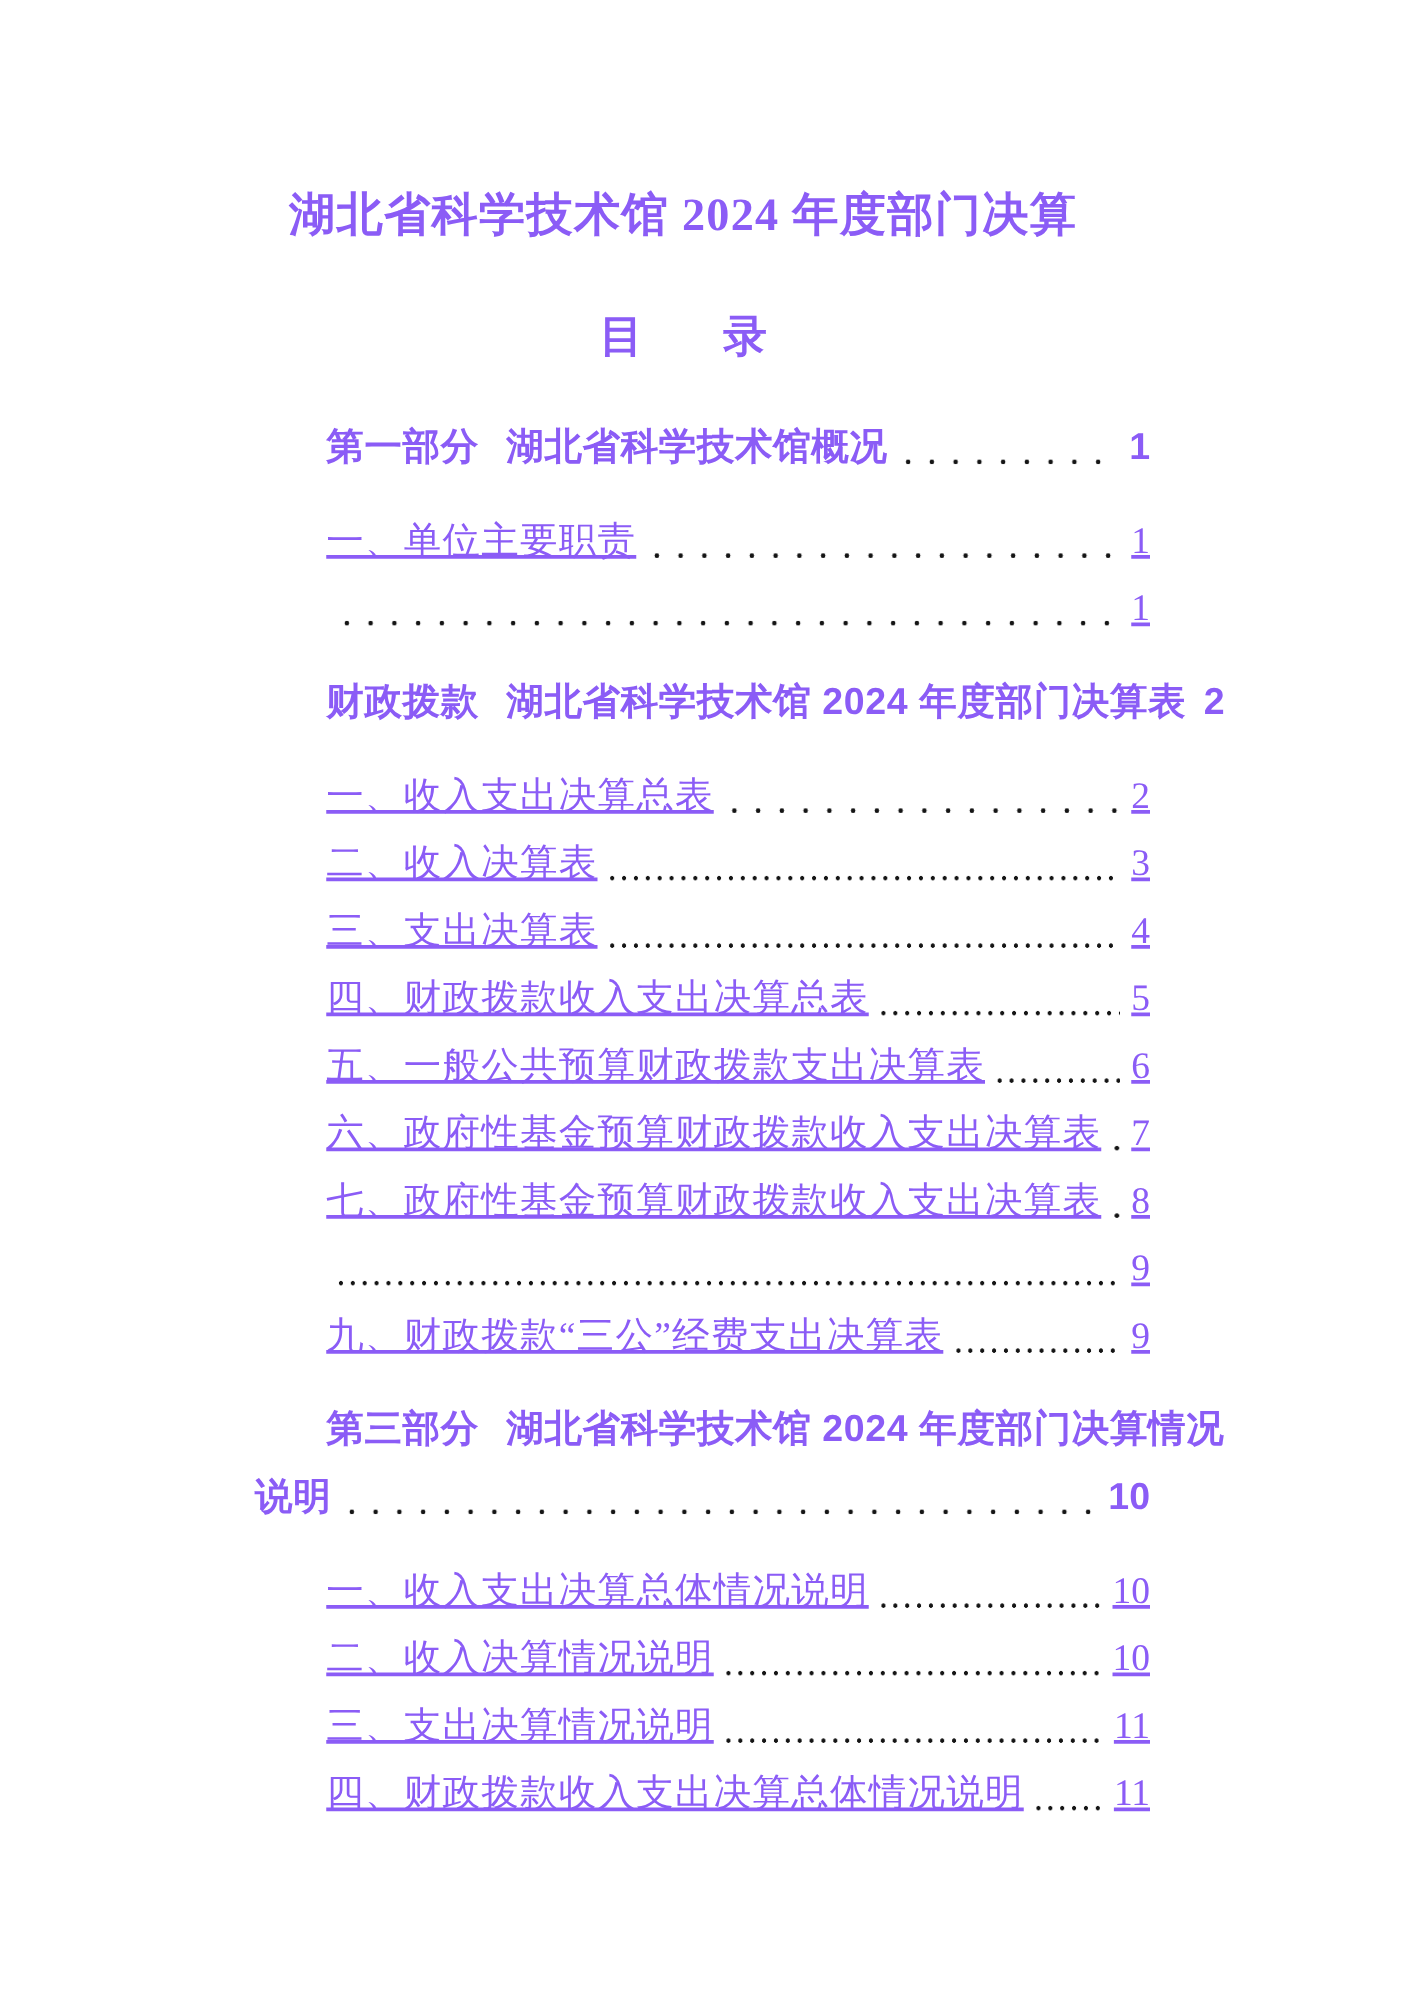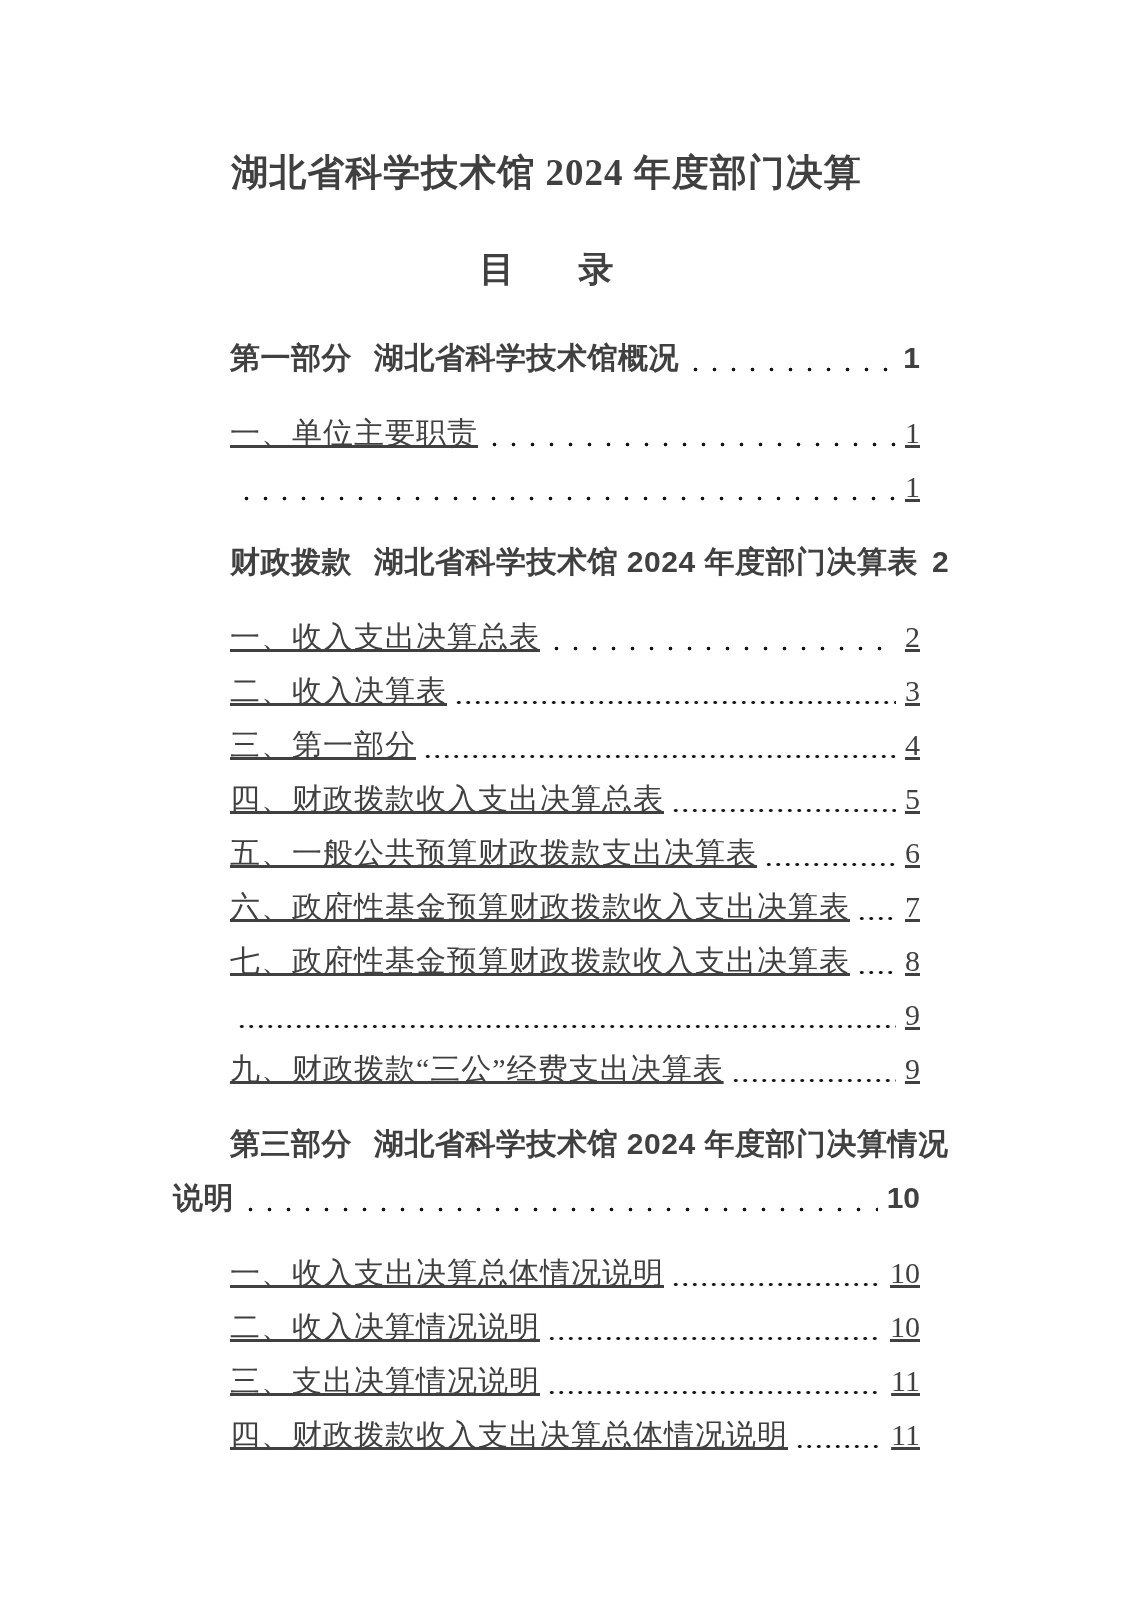--- a/index.html
+++ b/index.html
@@ -1,20 +1,20 @@
 <!DOCTYPE html>
 <html lang="zh"><head>
 <meta charset="utf-8">
 <style>
   html,body { margin:0; padding:0; background:#ffffff; }
   .page {
     position:relative;
     width:1096px; height:1600px;
     background:#ffffff;
-    color:#404040;
+    color:#8b5cf6;
     overflow:hidden;
   }
   .content { margin:0 176px 0 173px; }
 
   
   .doc-title {
     margin:0;
     padding-top:150px;
     text-align:center;
     font-family:"Liberation Serif","DejaVu Serif",serif;
@@ -39,20 +39,21 @@
 
   .toc { margin-top:41px; }
 
   .row {
     display:flex;
     align-items:center;
     height:54px;
     line-height:54px;
     padding-left:57px;
     white-space:nowrap;
+    margin-left:31px;
   }
   .row.flush { padding-left:0; }
   .space-above { margin-top:21px; }
 
   
   .row.heading {
     font-family:"Liberation Sans","DejaVu Sans",sans-serif;
     font-weight:700;
     font-size:30px;
     letter-spacing:0.5px;
@@ -140,21 +141,21 @@
         <span>一、收入支出决算总表</span>
         <span class="leader sparse"></span>
         <span class="pagenum">2</span>
       </div>
       <div class="row item">
         <span>二、收入决算表</span>
         <span class="leader dense"></span>
         <span class="pagenum">3</span>
       </div>
       <div class="row item">
-        <span>三、第一部分</span>
+        <span>三、支出决算表</span>
         <span class="leader dense"></span>
         <span class="pagenum">4</span>
       </div>
       <div class="row item">
         <span>四、财政拨款收入支出决算总表</span>
         <span class="leader dense"></span>
         <span class="pagenum">5</span>
       </div>
       <div class="row item">
         <span>五、一般公共预算财政拨款支出决算表</span>

